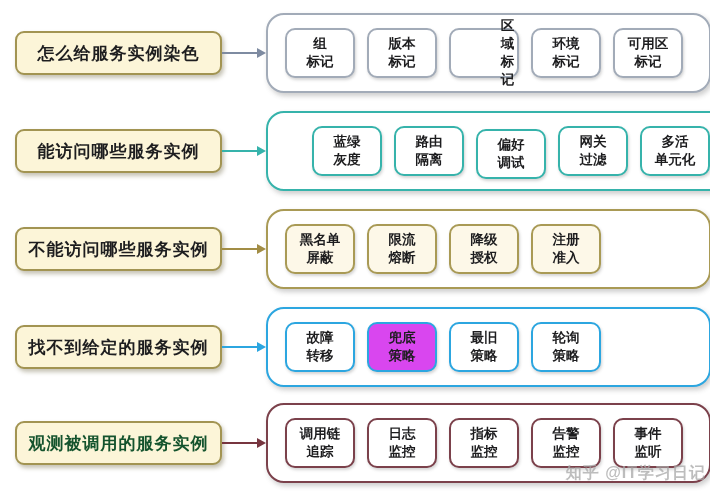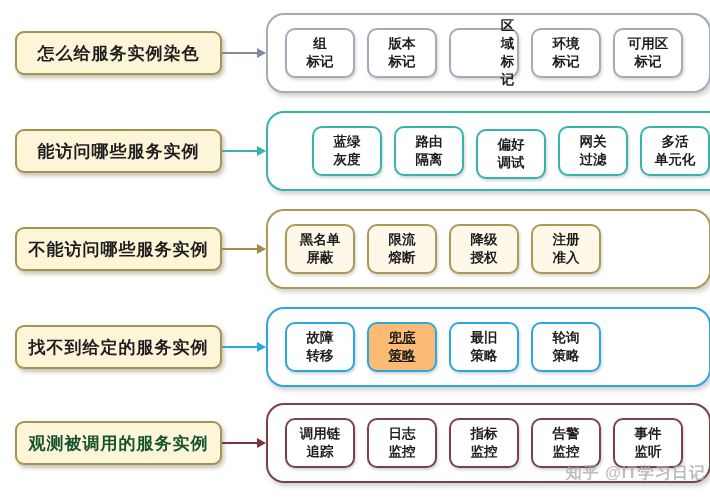--- a/index.html
+++ b/index.html
@@ -160,21 +160,21 @@
     </div>
     <div class="row" style="top: 307px;">
       <div class="label-box" style="background: rgb(252, 245, 216); border-color: rgb(162, 148, 82); color: rgb(29, 29, 31);">找不到给定的服务实例</div>
       <div class="arrow">
         <div class="shaft" style="background: rgb(44, 166, 224);"></div>
         <div class="head" style="border-left-color: rgb(44, 166, 224);"></div>
       </div>
       <div class="group-box" style="border-color: rgb(44, 166, 224);">
         <div class="method-box" style="border-color: rgb(44, 166, 224); background: rgb(255, 255, 255);">故障
 转移</div>
-        <div class="method-box" style="border-color: rgb(44, 166, 224); background: #fdba74; text-decoration: underline;">兜底
+        <div class="method-box" style="border-color: rgb(44, 166, 224); background: #d946ef;">兜底
 策略</div>
         <div class="method-box" style="border-color: rgb(44, 166, 224); background: rgb(255, 255, 255);">最旧
 策略</div>
         <div class="method-box" style="border-color: rgb(44, 166, 224); background: rgb(255, 255, 255);">轮询
 策略</div>
       </div>
     </div>
     <div class="row" style="top: 403px;">
       <div class="label-box" style="background: rgb(252, 245, 216); border-color: rgb(162, 148, 82); color: #14532d;">观测被调用的服务实例</div>
       <div class="arrow">

